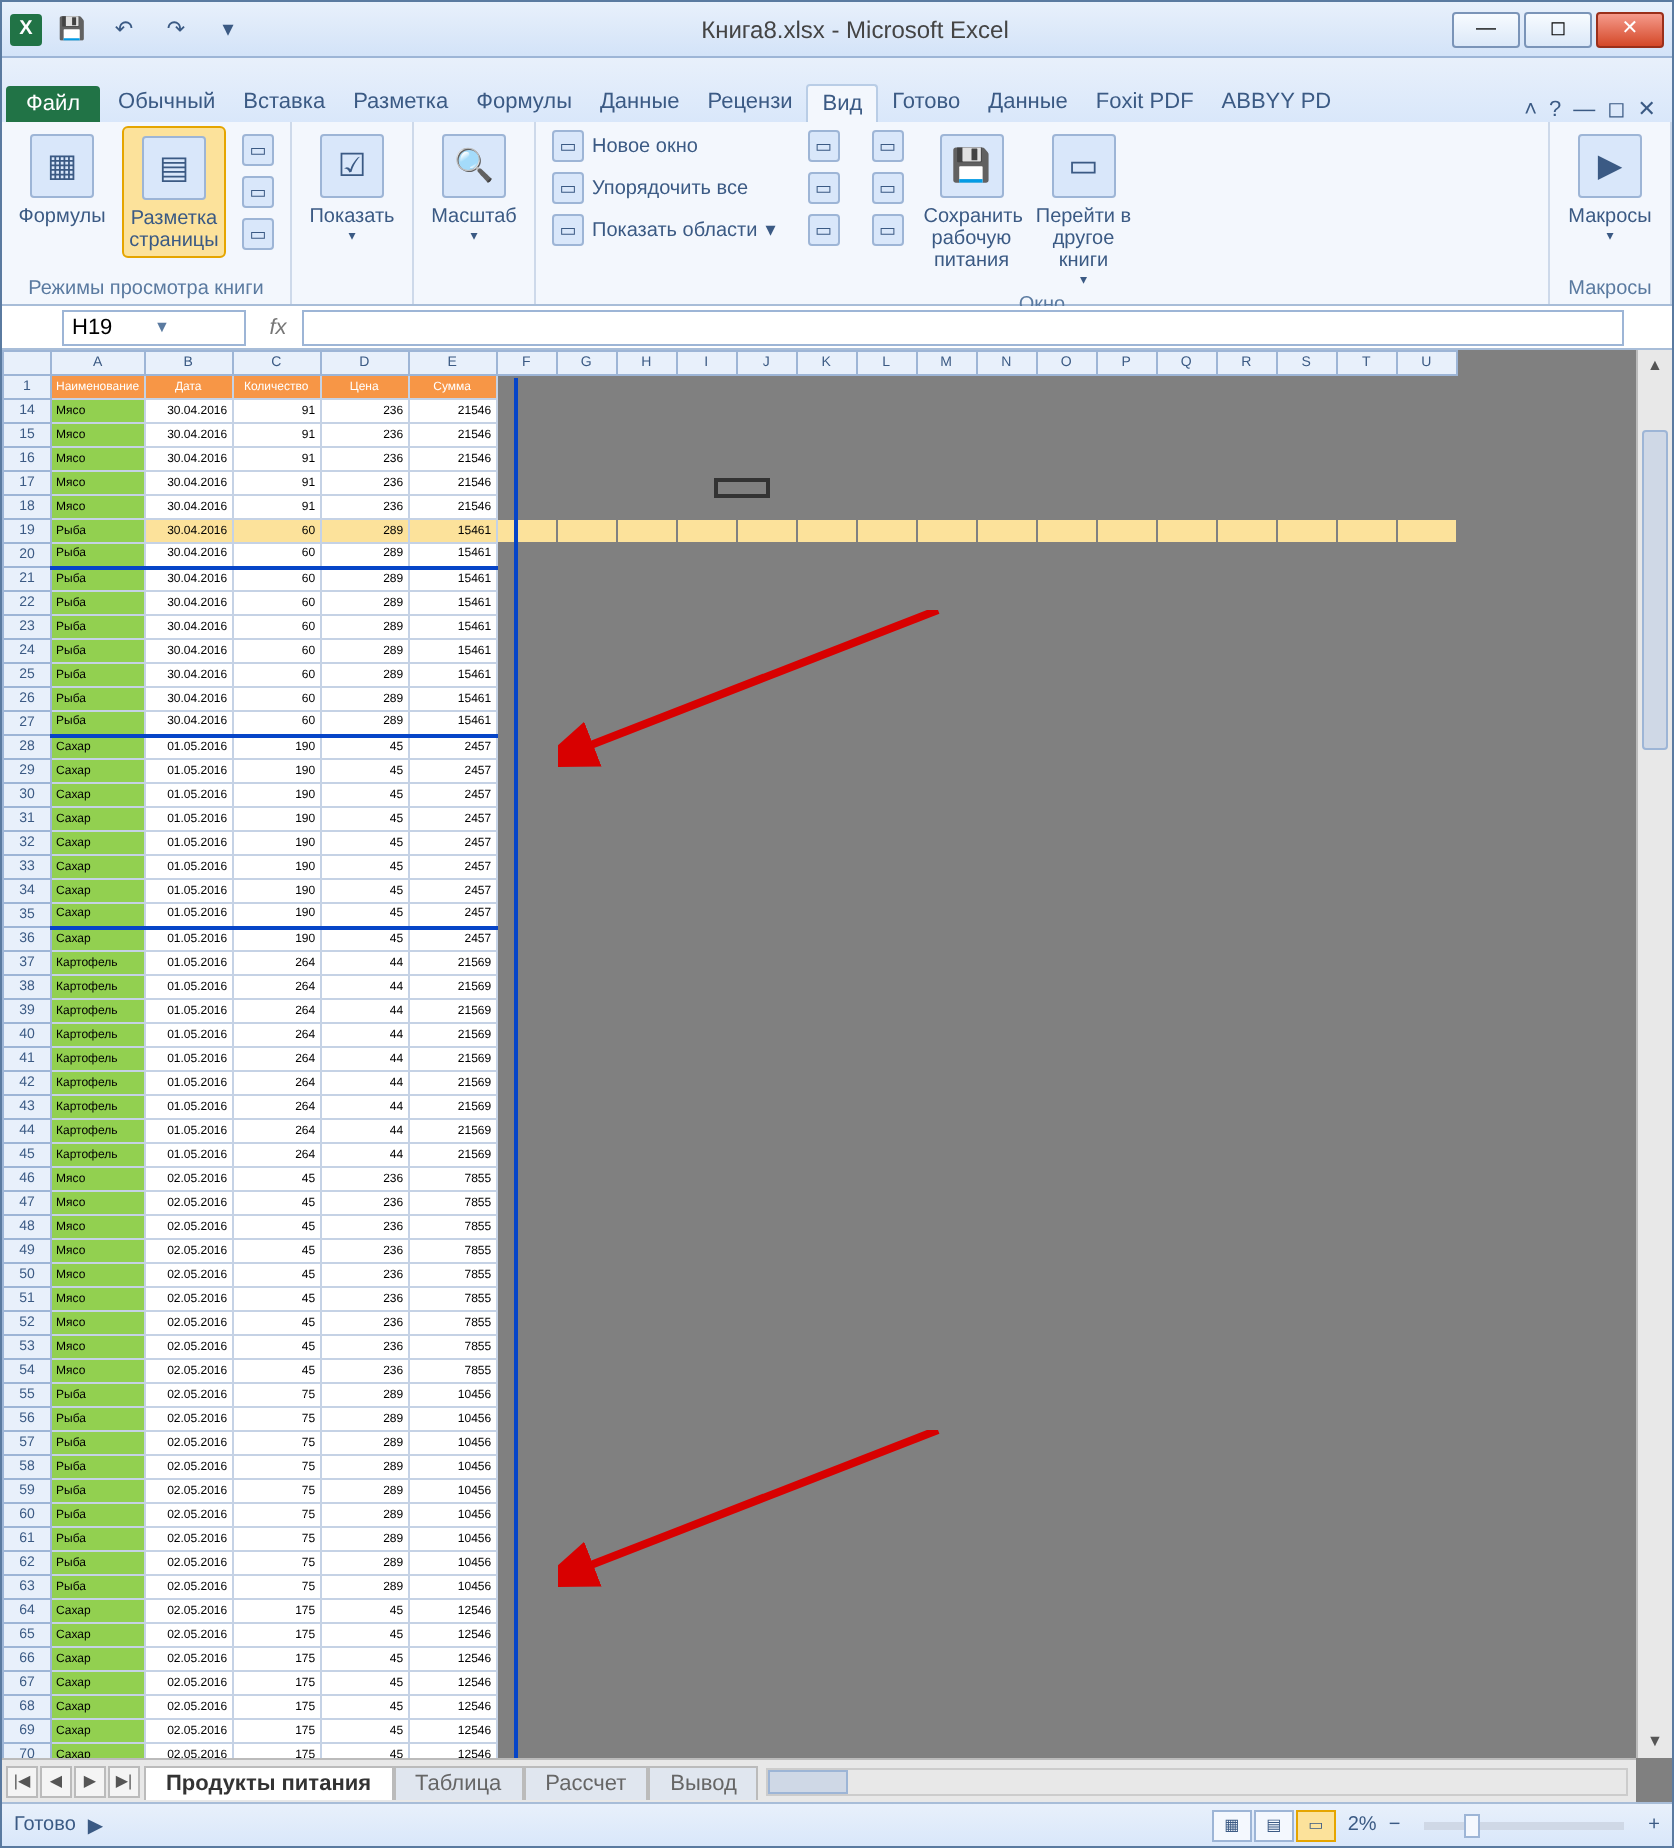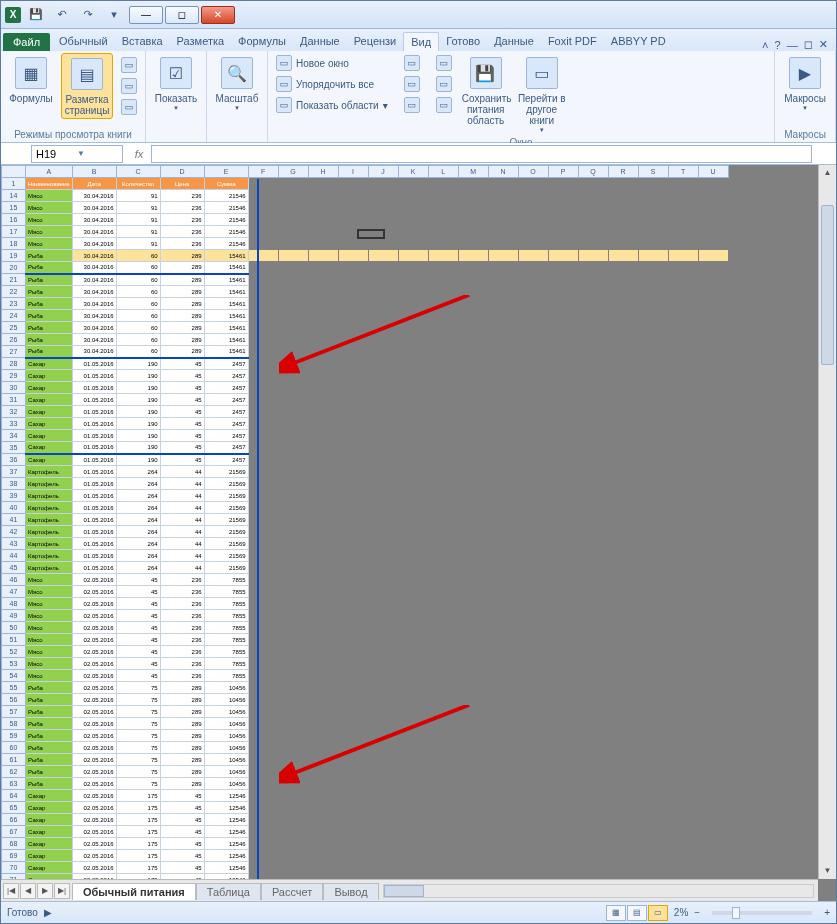--- a/index.html
+++ b/index.html
@@ -10,21 +10,21 @@
 .titlebar { height: 28px; background: linear-gradient(#e8f0fb,#d3e3f8); display: flex; align-items: center; border-bottom: 1px solid #9db5d6; }
 .titlebar-left { display: flex; align-items: center; gap: 4px; padding: 0 4px; }
 .excel-icon { width: 16px; height: 16px; background: #217346; color: #fff; font-size: 10px; font-weight: bold; text-align: center; line-height: 16px; border-radius: 2px; }
 .qat-btn { width: 22px; height: 22px; display: flex; align-items: center; justify-content: center; color: #3b5a84; font-size: 11px; }
 .titlebar-center { flex: 1; text-align: center; font-size: 12px; color: #444; }
 .titlebar-right { display: flex; gap: 2px; padding-right: 4px; }
 .win-btn { width: 34px; height: 18px; border: 1px solid #7a94b8; border-radius: 2px; background: linear-gradient(#f7fbff,#dbe8f8); font-size: 10px; text-align: center; line-height: 16px; }
 .win-close { background: linear-gradient(#f59a8b,#d44828); color: #fff; border-color: #9a2f1a; }
 
 
-.tabs { height: 22px; display: flex; align-items: flex-end; padding-left: 2px; background: linear-gradient(#e8f0fb,#d9e7fa); font-size: 11px; }
+.tabs { height: 32px; display: flex; align-items: flex-end; padding-left: 2px; background: linear-gradient(#e8f0fb,#d9e7fa); font-size: 11px; }
 .tab-file { background: #217346; color: #fff; padding: 3px 10px; border-radius: 2px 2px 0 0; margin-right: 2px; }
 .tab { padding: 3px 7px; color: #3b5a84; cursor: pointer; }
 .tab.active { background: #f3f7fd; border: 1px solid #b9cde6; border-bottom: none; border-radius: 2px 2px 0 0; }
 .tabs-right { margin-left: auto; display: flex; gap: 6px; padding-right: 8px; color: #3b5a84; font-size: 11px; align-items: center; }
 
 
 .ribbon { height: 92px; background: #f3f7fd; border-bottom: 1px solid #a8bdd8; display: flex; font-size: 10px; }
 .group { border-right: 1px solid #cdd9ea; display: flex; flex-direction: column; padding: 2px 4px; }
 .group-body { flex: 1; display: flex; align-items: flex-start; gap: 4px; }
 .group-label { text-align: center; color: #5a7aa0; font-size: 10px; padding-top: 1px; }
@@ -94,20 +94,21 @@
 <div class="window">
 
   <div class="titlebar">
     <div class="titlebar-left">
       <div class="excel-icon">X</div>
       <div class="qat-btn">💾</div>
       <div class="qat-btn">↶</div>
       <div class="qat-btn">↷</div>
       <div class="qat-btn">▾</div>
     </div>
+    <div class="titlebar-center">Книга8.xlsx - Microsoft Excel</div>
     <div class="titlebar-right">
       <div class="win-btn">—</div>
       <div class="win-btn">◻</div>
       <div class="win-btn win-close">✕</div>
     </div>
   </div>
 
   <div class="tabs">
     <div class="tab-file">Файл</div>
     <div id="tab-list" style="display: flex;">
@@ -209,21 +210,21 @@
           <div class="small-btn">
               <span class="sic">▭</span>
             </div>
           <div class="small-btn">
               <span class="sic">▭</span>
             </div>
         </div>
         <div class="big-btn">
           <div class="ic">💾</div>
           <div style="white-space:pre-line">Сохранить
-питания область</div>
+рабочую питания</div>
         </div>
         <div class="big-btn">
           <div class="ic">▭</div>
           <div style="white-space:pre-line">Перейти в
 другое книги</div>
           <div style="font-size:7px">▾</div>
         </div>
       </div>
       <div class="group-label">Окно</div>
     </div>
@@ -1723,21 +1724,21 @@
     </div>
 
     <div class="hscroll-area">
       <div class="sheet-nav" id="sheet-nav">
           <div class="sheet-nav-btn">|◀</div>
           <div class="sheet-nav-btn">◀</div>
           <div class="sheet-nav-btn">▶</div>
           <div class="sheet-nav-btn">▶|</div>
         </div>
       <div id="sheet-tabs" style="display:flex">
-          <div class="sheet-tab active">Обычный питания</div>
+          <div class="sheet-tab active">Продукты питания</div>
           <div class="sheet-tab inactive">Таблица</div>
           <div class="sheet-tab inactive">Рассчет</div>
           <div class="sheet-tab inactive">Вывод</div>
         </div>
       <div class="hscroll-track">
         <div class="thumb"></div>
       </div>
     </div>
   </div>
 

